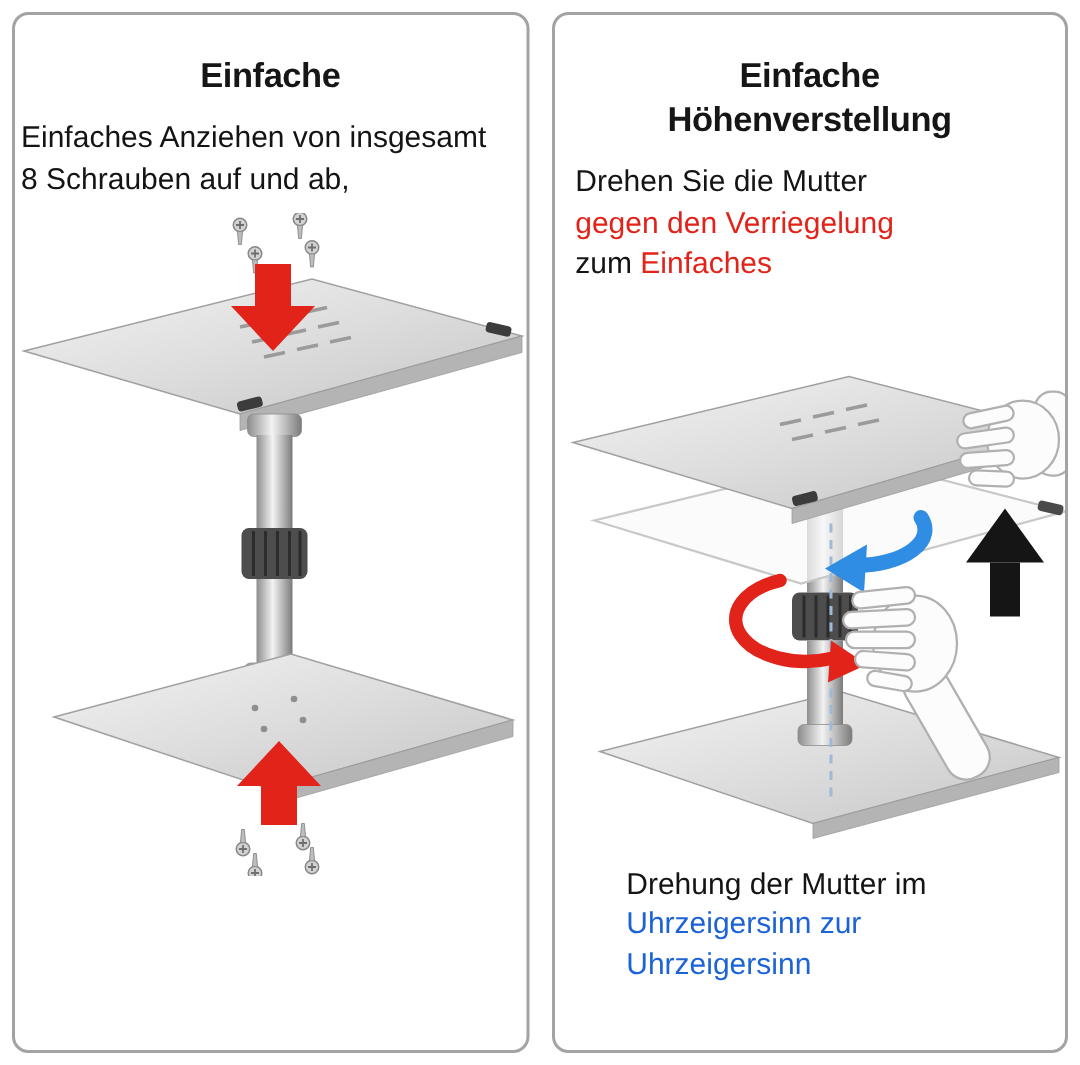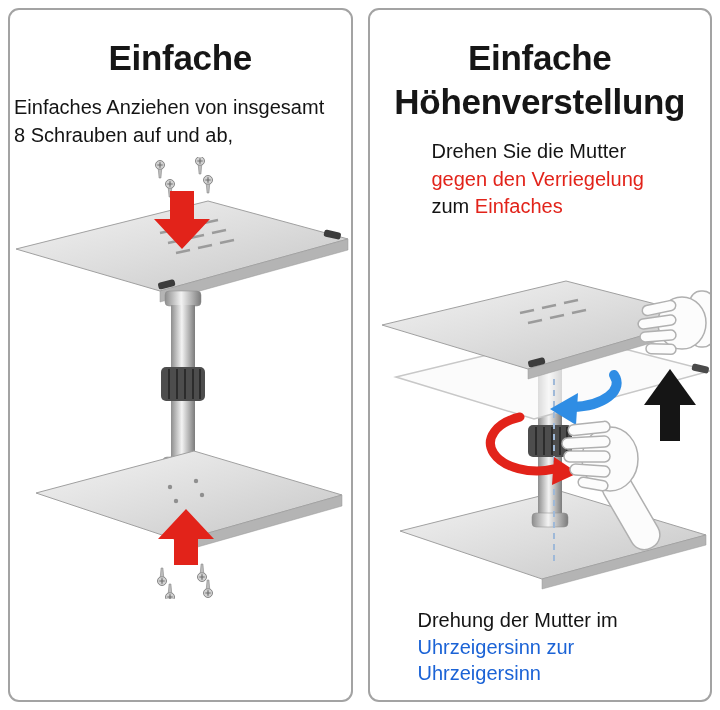--- a/index.html
+++ b/index.html
@@ -10,28 +10,28 @@
     background:#ffffff;
   }
   .panel{
     flex:1 1 0;box-sizing:border-box;
     border:2px solid var(--panel-border,#a3a3a3);
     border-radius:11px;background:#ffffff;overflow:hidden;
     display:flex;flex-direction:column;
   }
   .title{
     margin:26px 0 14px 0;text-align:center;
-    font-size:35px;line-height:1.26;font-weight:700;color:#161616;
+    font-size:23px;line-height:1.26;font-weight:700;color:#161616;
     letter-spacing:-0.3px;
   }
   .body-text{
     margin:0;font-size:20px;line-height:1.38;color:#141414;
   }
   .panel-left .body-text{text-align:left;padding:0 4px;}
-  .panel-right .body-text{text-align:left;padding:0 10px 0 14px;margin-left:48px;}
+  .panel-right .body-text{text-align:left;padding:0 10px 0 14px;}
   .red{color:var(--red,#e2231a);}
   .blue{color:var(--blue,#1b63d6);}
   .illus{display:block;width:344px;margin-top:8px;}
   .bottom-text{
     margin:6px 0 0 0;padding-left:48px;
     font-size:20px;line-height:1.33;color:#141414;text-align:left;
   }
 </style>
 </head>
 <body>

